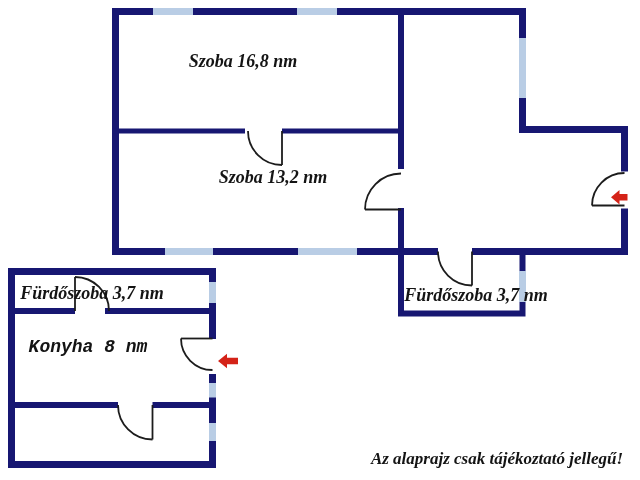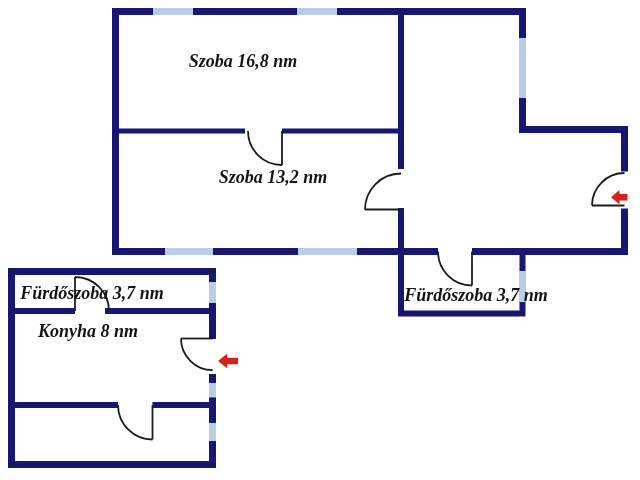--- a/index.html
+++ b/index.html
@@ -144,17 +144,18 @@
   <div class="room-label" style="left:243px; top:61px;">Szoba 16,8 nm</div>
 
 
   <div class="room-label" style="left:242px; top:177px;margin-left:31px;">Szoba 13,2 nm</div>
 
 
   <div class="room-label" style="left:476px; top:295px;">Fürdőszoba 3,7 nm</div>
 
   <div class="room-label" style="left:92px; top:293px;">Fürdőszoba 3,7 nm</div>
 
-  <div class="room-label" style="left:88px; top:331px;">Konyha 8 nm</div>
+  <div class="room-label" style="left:88px; top:347px;font-family:Liberation Mono, monospace;">Konyha 8 nm</div>
 
 
+  <div class="disclaimer" style="left:497px; top:459px;">Az alaprajz csak tájékoztató jellegű!</div>
 
 </div>
 
 </body></html>

